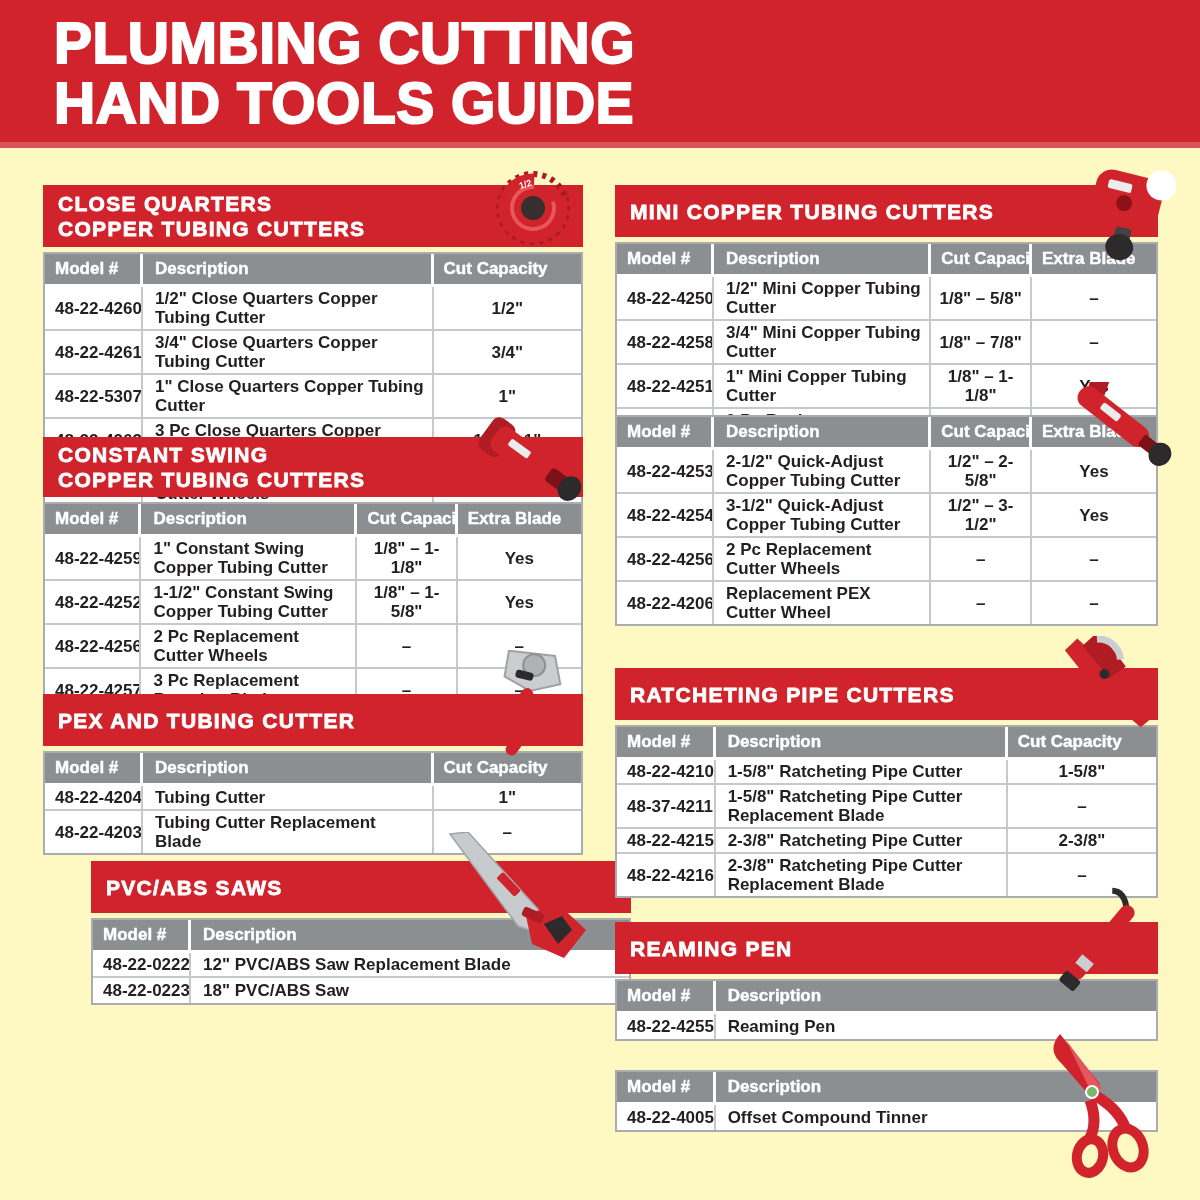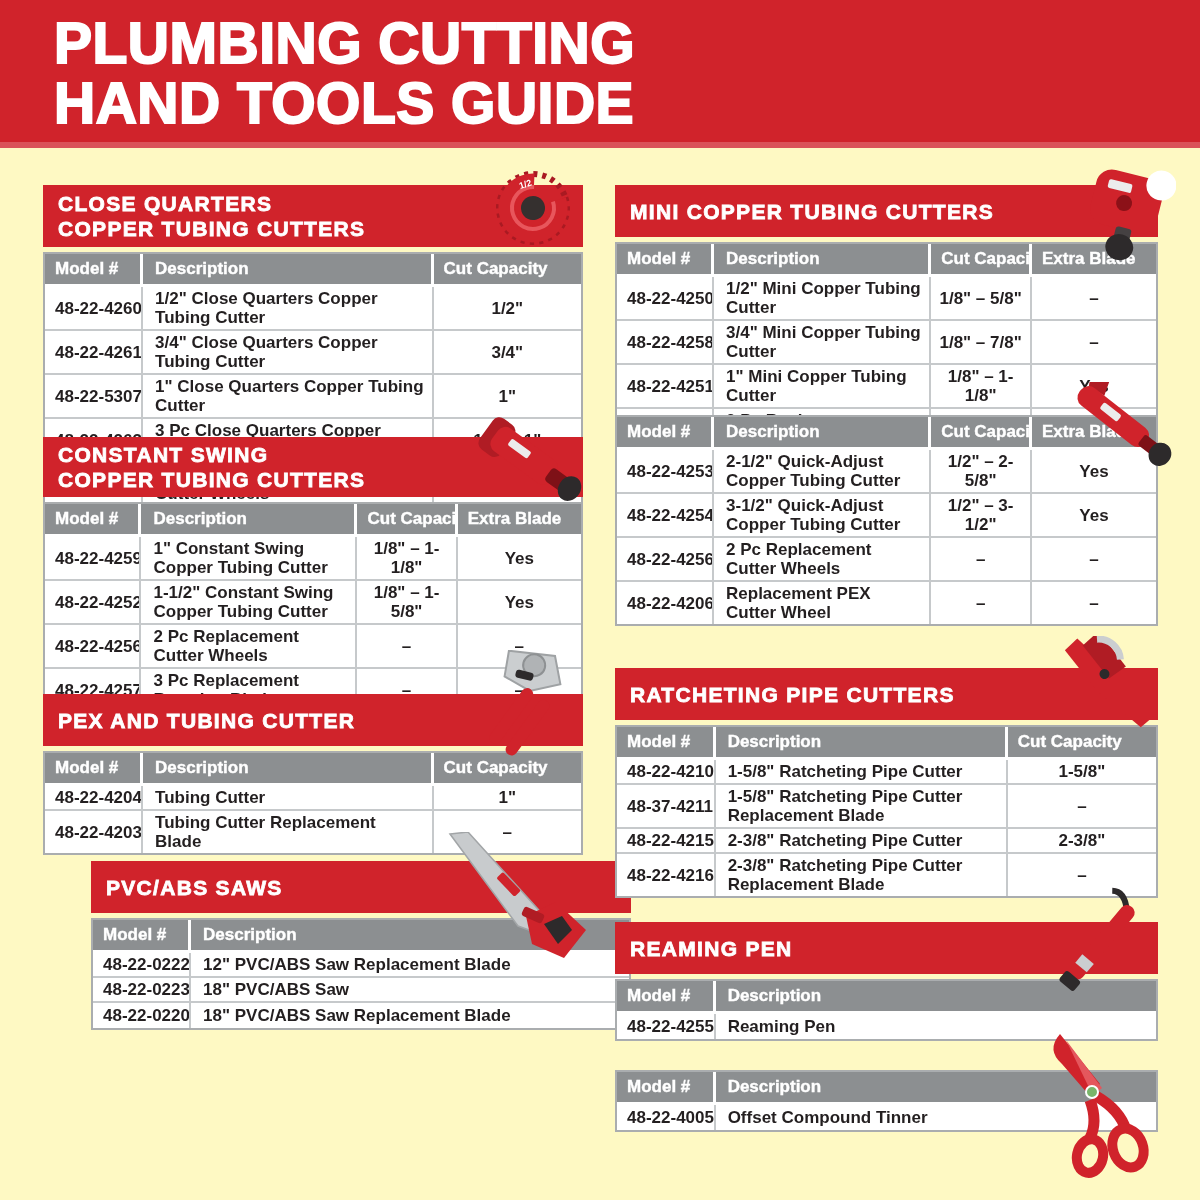--- a/index.html
+++ b/index.html
@@ -217,24 +217,20 @@
           </thead>
           <tbody>
             <tr>
               <td class="model">48-22-0222</td>
               <td class="desc">12" PVC/ABS Saw Replacement Blade</td>
             </tr>
             <tr>
               <td class="model">48-22-0223</td>
               <td class="desc">18" PVC/ABS Saw</td>
             </tr>
-            <tr>
-              <td class="model">48-22-0220</td>
-              <td class="desc">18" PVC/ABS Saw Replacement Blade</td>
-            </tr>
           </tbody>
         </table>
       </section>
       <section style="left: 615px; top: 185px; width: 543px;">
         <div class="banner" style="height: 52px;">
           <div class="banner-line">MINI COPPER TUBING CUTTERS</div>
         </div>
         <table class="tbl">
           <colgroup>
             <col style="width: 18%;">

